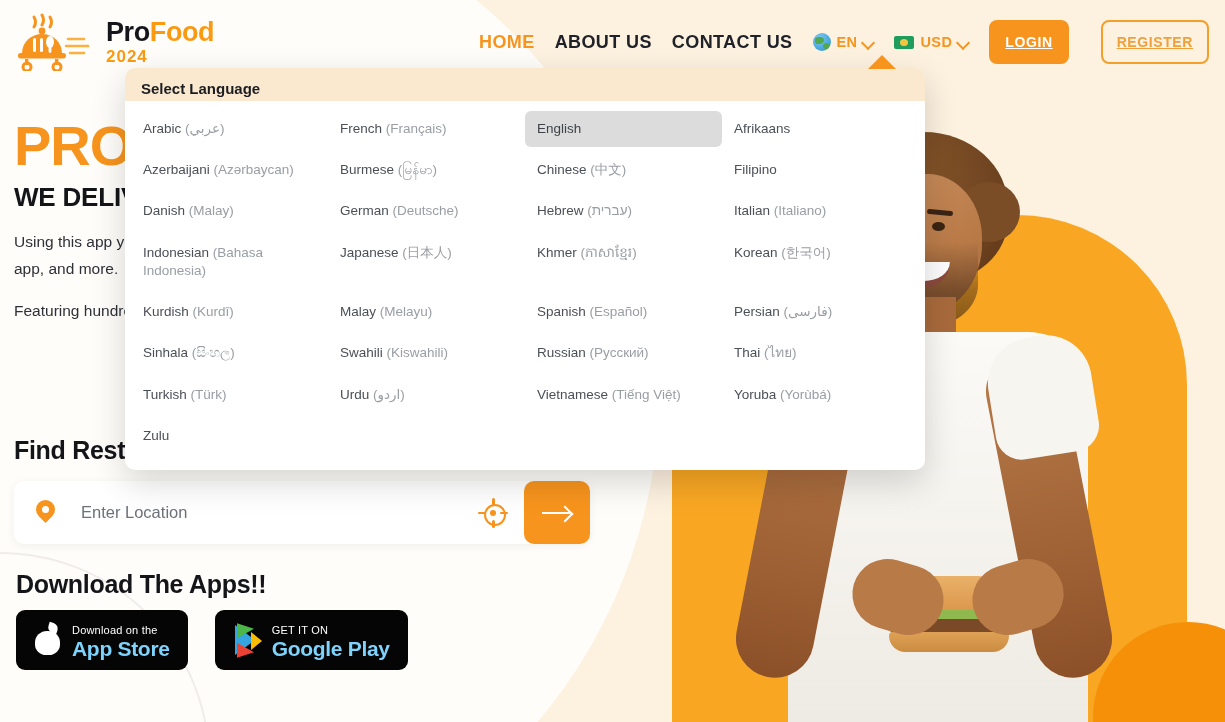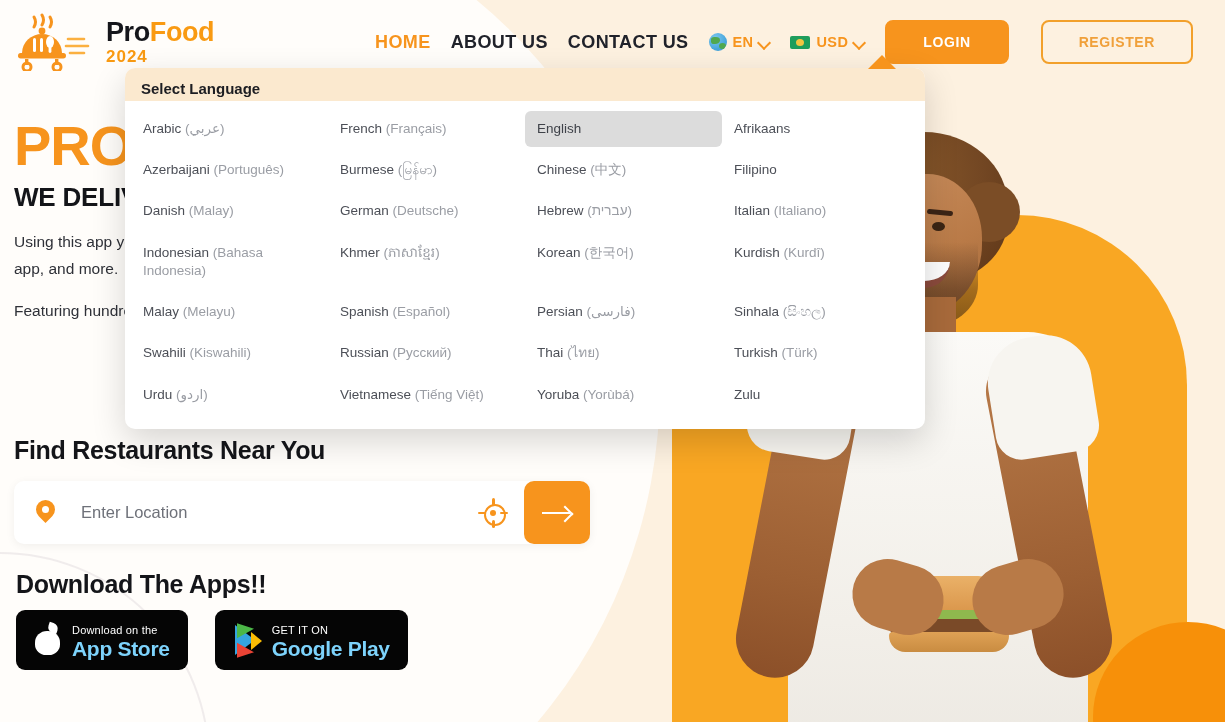--- a/index.html
+++ b/index.html
@@ -154,25 +154,25 @@
   }
   .flag-money {
     width:20px; height:13px; border-radius:2px; background:#1f9d5c; position:relative; flex:none;
   }
   .flag-money::after {
     content:""; position:absolute; left:6px; top:3px; width:8px; height:7px;
     background:#f4c542; border-radius:50%;
   }
   .btn {
     font-size:14px; font-weight:bold; letter-spacing:.6px;
-    border-radius:8px; padding:0 36px; height:44px;
-    display:flex; align-items:center; justify-content:center; cursor:pointer;
+    border-radius:8px; padding:0 14px; height:44px;
+    display:flex; align-items:center; justify-content:center; cursor:pointer;text-decoration:underline;
   }
   .btn-login { background:#f7941d; color:#fff; border:2px solid #f7941d; }
-  .btn-register { background:transparent; color:#f0a03a; border:2px solid #f2a02b; margin-left:12px; margin-right:32px; }
+  .btn-register { background:transparent; color:#f0a03a; border:2px solid #f2a02b; margin-left:12px; margin-right:16px; }
 
   
   .lang-panel {
     position:absolute; left:125px; top:68px; width:800px;
     background:#fff; border-radius:10px;
     box-shadow:0 12px 34px rgba(0,0,0,.16);
     z-index:40; overflow:hidden;
   }
   .lang-caret {
     position:absolute; left:868px; top:55px; width:0; height:0;
@@ -430,29 +430,30 @@
 </div>
 
 <div class="lang-caret"></div>
 <div class="lang-panel">
   <div class="lang-head">Select Language</div>
   <div class="lang-grid" id="lang-grid">
       <div class="lang-item">Arabic<span class="native"> (عربي)</span></div>
       <div class="lang-item">French<span class="native"> (Français)</span></div>
       <div class="lang-item selected">English</div>
       <div class="lang-item">Afrikaans</div>
-      <div class="lang-item">Azerbaijani<span class="native"> (Português)</span></div>
+      <div class="lang-item">Azerbaijani<span class="native"> (Azərbaycan)</span></div>
       <div class="lang-item">Burmese<span class="native"> (မြန်မာ)</span></div>
       <div class="lang-item">Chinese<span class="native"> (中文)</span></div>
       <div class="lang-item">Filipino</div>
       <div class="lang-item">Danish<span class="native"> (Malay)</span></div>
       <div class="lang-item">German<span class="native"> (Deutsche)</span></div>
       <div class="lang-item">Hebrew<span class="native"> (עברית)</span></div>
       <div class="lang-item">Italian<span class="native"> (Italiano)</span></div>
       <div class="lang-item">Indonesian<span class="native"> (Bahasa Indonesia)</span></div>
+      <div class="lang-item">Japanese<span class="native"> (日本人)</span></div>
       <div class="lang-item">Khmer<span class="native"> (ភាសាខ្មែរ)</span></div>
       <div class="lang-item">Korean<span class="native"> (한국어)</span></div>
       <div class="lang-item">Kurdish<span class="native"> (Kurdî)</span></div>
       <div class="lang-item">Malay<span class="native"> (Melayu)</span></div>
       <div class="lang-item">Spanish<span class="native"> (Español)</span></div>
       <div class="lang-item">Persian<span class="native"> (فارسی)</span></div>
       <div class="lang-item">Sinhala<span class="native"> (සිංහල)</span></div>
       <div class="lang-item">Swahili<span class="native"> (Kiswahili)</span></div>
       <div class="lang-item">Russian<span class="native"> (Русский)</span></div>
       <div class="lang-item">Thai<span class="native"> (ไทย)</span></div>

